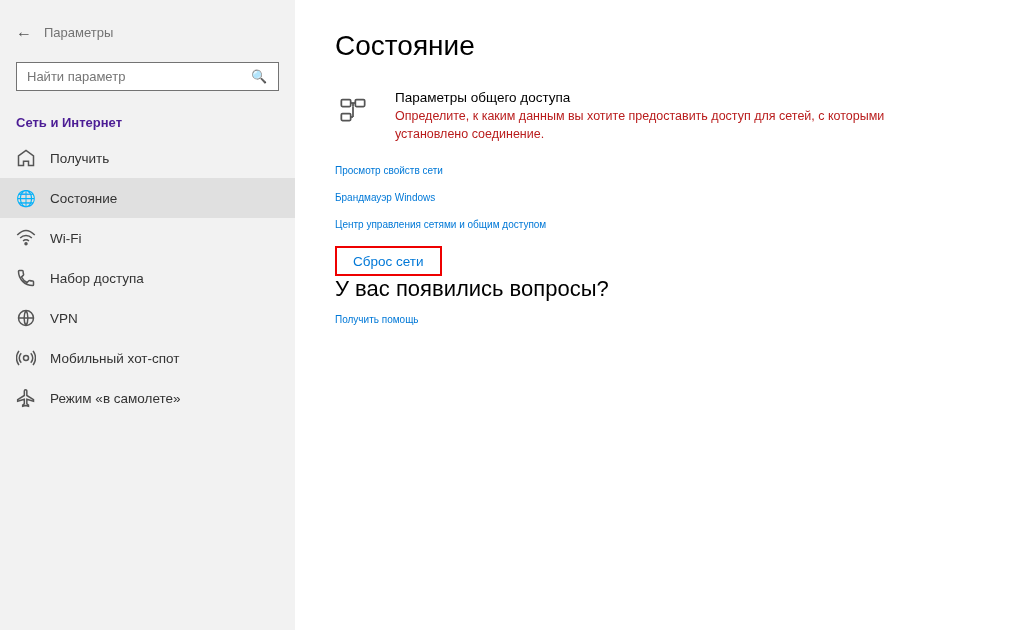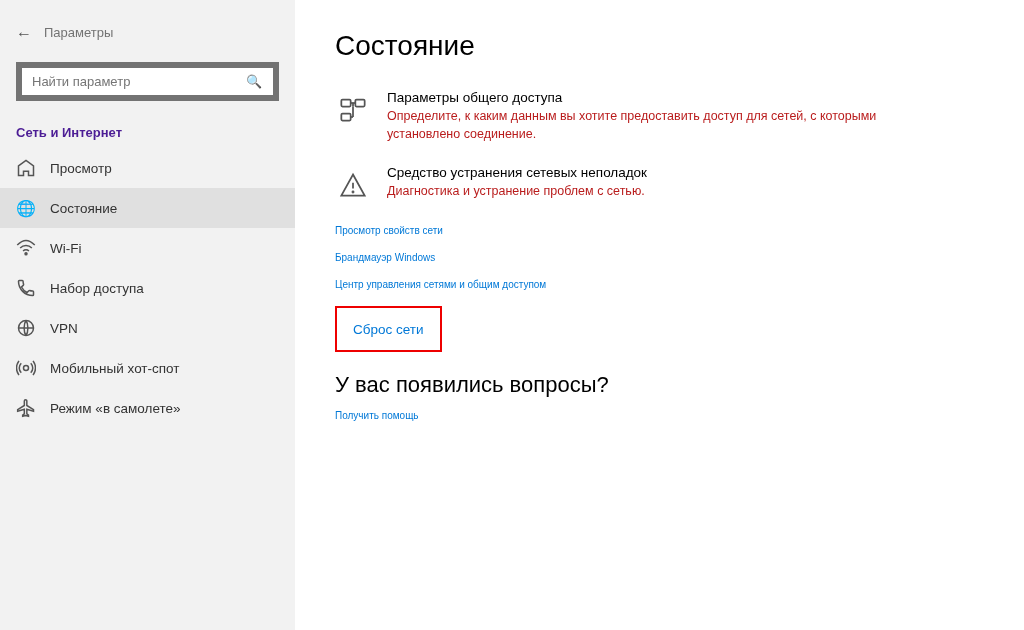--- a/index.html
+++ b/index.html
@@ -34,21 +34,21 @@
       background: #f2f2f2;
       padding: 10px 0;
       flex-shrink: 0;
       overflow-y: auto;
     }
 
     .sidebar-search {
       margin: 8px 16px 20px 16px;
       display: flex;
       align-items: center;
-      border: 6px solid #737373;
+      border: 1px solid #737373;
       background: #fff;
       padding: 6px 10px;
     }
 
     .sidebar-search input {
       border: none;
       outline: none;
       background: transparent;
       font-size: 13px;
       color: #555;
@@ -104,21 +104,21 @@
     .page-title {
       font-size: 28px;
       font-weight: 300;
       color: #000;
       margin-bottom: 28px;
     }
 
     .settings-item {
       display: flex;
       align-items: flex-start;
-      gap: 16px;
+      gap: 24px;
       margin-bottom: 22px;
     }
 
     .settings-item-icon {
       width: 36px;
       height: 36px;
       display: flex;
       align-items: center;
       justify-content: center;
       flex-shrink: 0;
@@ -143,22 +143,21 @@
       font-size: 10px;
       color: #0078d7;
       cursor: pointer;
       margin-bottom: 16px;
       display: block;
     }
 
     .reset-network-box {
       display: inline-block;
       border: 2px solid #e00;
-      padding: 12px 16px;
-      margin-bottom: 20px;
+      padding: 4px 16px;
       cursor: pointer;
     }
 
     .reset-network-box span {
       font-size: 13.5px;
       color: #0078d7;
     }
 
     .help-section-title {
       font-size: 22px;
@@ -220,21 +219,21 @@
 
       <div class="section-label">Сеть и Интернет</div>
 
       <div id="nav-items-container">
           <div class="nav-item">
             <div class="nav-icon">
               <svg width="20" height="20" viewBox="0 0 24 24" fill="none" stroke="#555" stroke-width="1.8">
         <path d="M3 9.5L12 3l9 6.5V21H15v-5h-6v5H3V9.5z"></path>
       </svg>
             </div>
-            <span>Просмотр</span>
+            <span>Получить</span>
           </div>
           <div class="nav-item active">
             <div class="nav-icon">🌐</div>
             <span>Состояние</span>
           </div>
           <div class="nav-item">
             <div class="nav-icon">
               <svg width="20" height="20" viewBox="0 0 24 24" fill="none" stroke="#555" stroke-width="1.8">
         <path d="M1.5 8.5 C5.5 4.5 10.5 3 12 3 C13.5 3 18.5 4.5 22.5 8.5"></path>
         <path d="M5 12 C7 10 9.5 9 12 9 C14.5 9 17 10 19 12"></path>
@@ -304,33 +303,20 @@
             <line x1="12" y1="9" x2="12" y2="18"></line>
           </svg>
         </div>
         <div class="settings-item-text">
           <div class="item-title">Параметры общего доступа</div>
           <div class="item-desc">Определите, к каким данным вы хотите предоставить доступ для сетей, с которыми установлено соединение.</div>
         </div>
       </div>
 
       
-      <div class="settings-item">
-        <div class="settings-item-icon warning-icon">
-          <svg viewBox="0 0 24 24" fill="none" stroke="#555" stroke-width="1.5">
-            <polygon points="12,3 22,21 2,21"></polygon>
-            <line x1="12" y1="10" x2="12" y2="15"></line>
-            <circle cx="12" cy="18" r="0.5" fill="#555"></circle>
-          </svg>
-        </div>
-        <div class="settings-item-text">
-          <div class="item-title">Средство устранения сетевых неполадок</div>
-          <div class="item-desc">Диагностика и устранение проблем с сетью.</div>
-        </div>
-      </div>
 
       
       <a class="link-item">Просмотр свойств сети</a>
       <a class="link-item">Брандмауэр Windows</a>
       <a class="link-item">Центр управления сетями и общим доступом</a>
 
       
       <div class="reset-network-box">
         <span>Сброс сети</span>
       </div>

